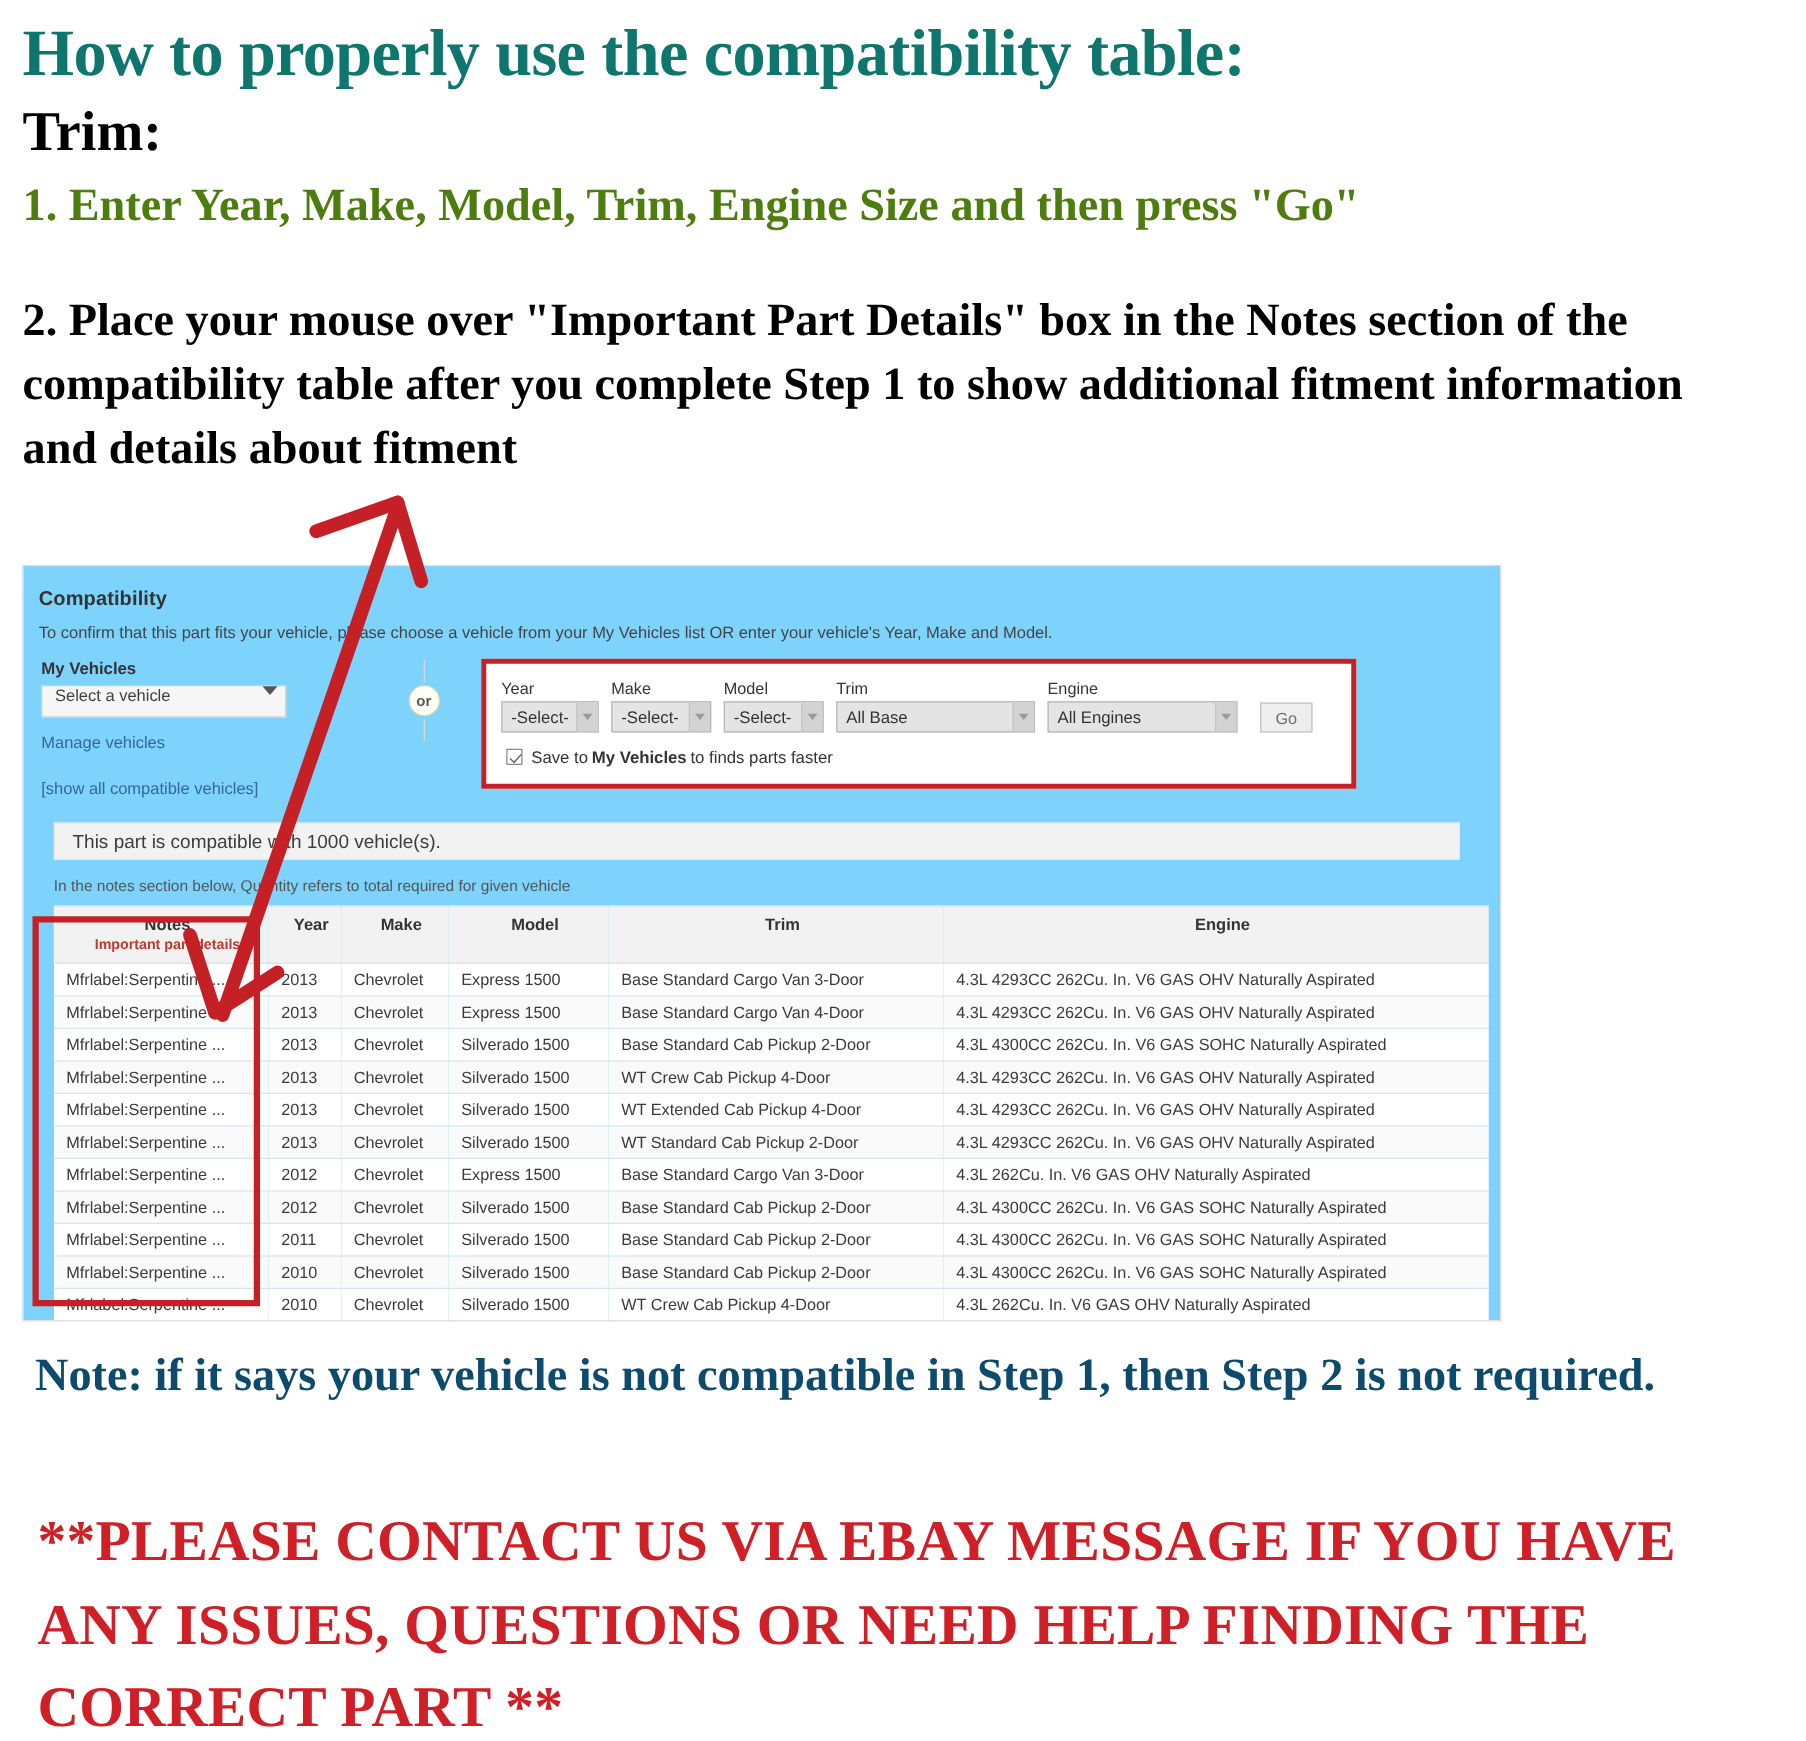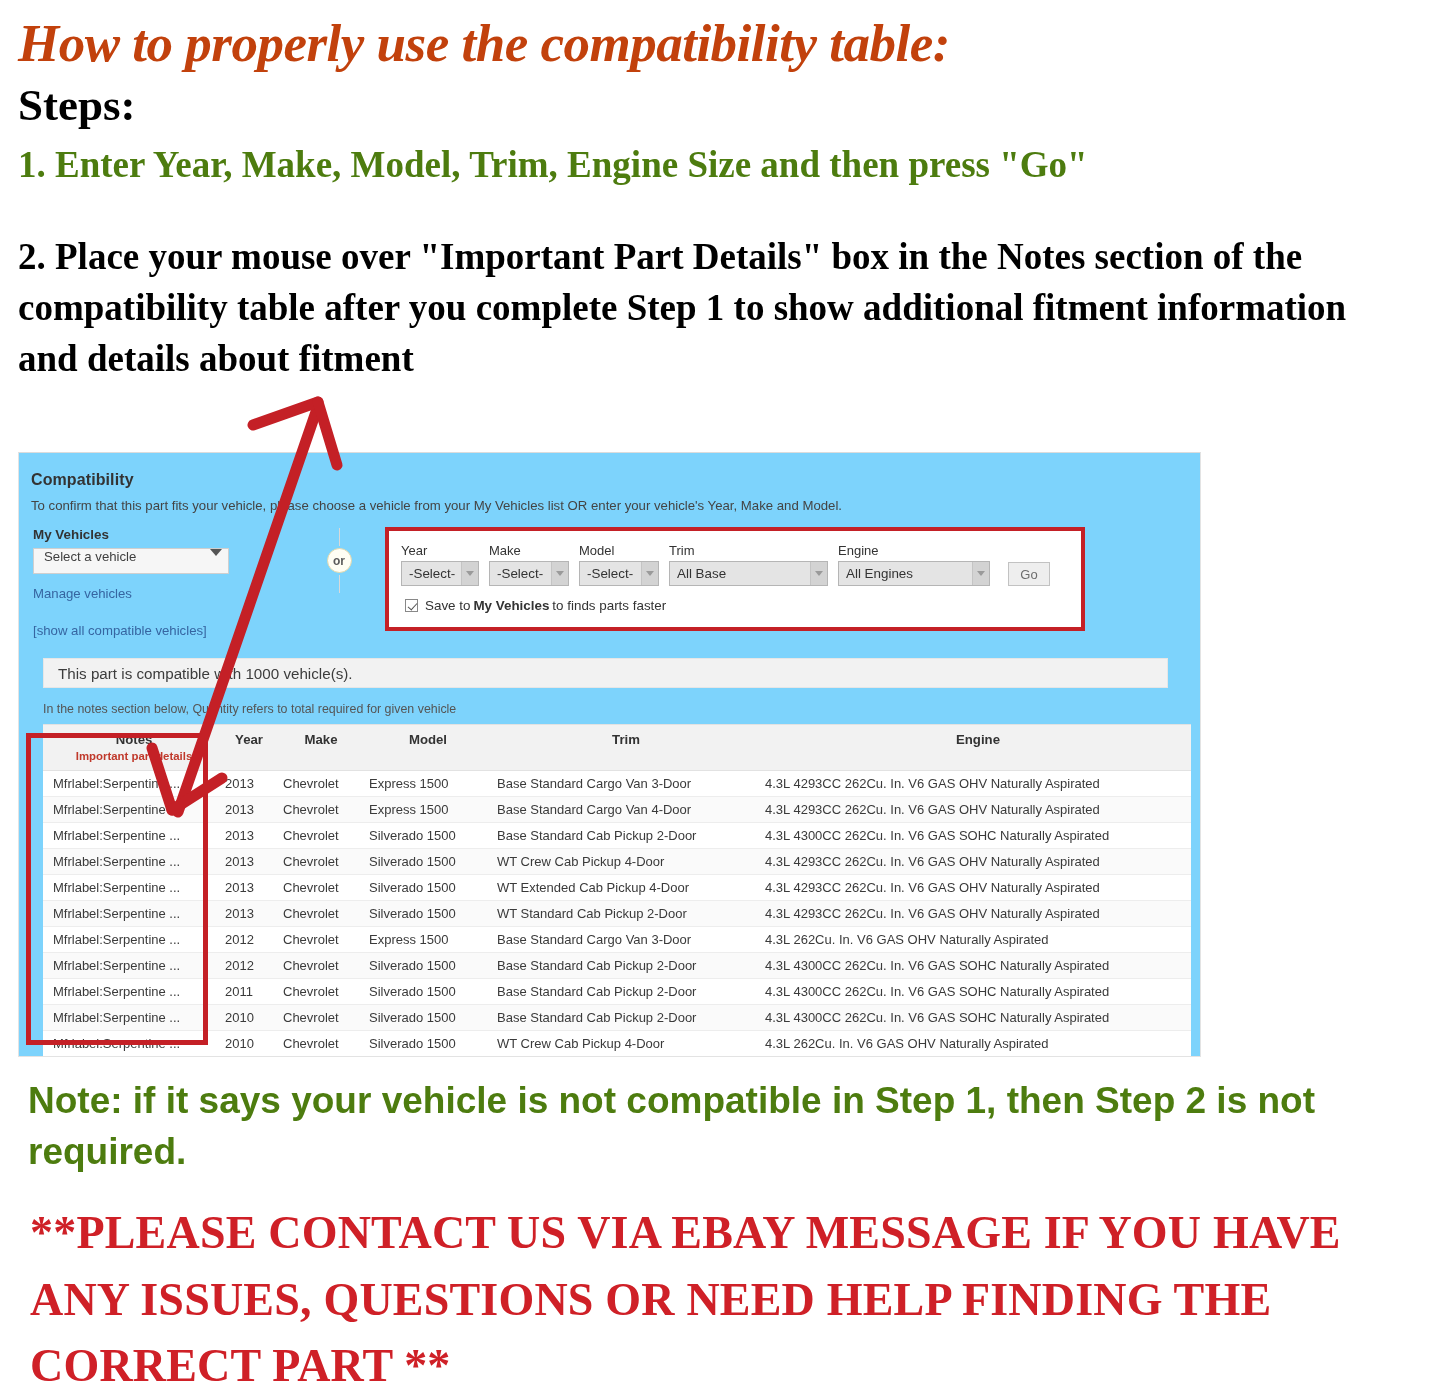--- a/index.html
+++ b/index.html
@@ -17,28 +17,27 @@
 
   
   .top-text {
     position: absolute;
     left: 18px;
     top: 0px;
     width: 1360px;
     font-family: "Liberation Serif", serif;
   }
   .headline {
-    color: #c2410c;
+    color: #0f766e;
     font-weight: bold;
     font-size: 53px;
     line-height: 1.12;
     letter-spacing: -0.5px;
     margin: 14px 0 0 0;
     white-space: nowrap;
-    font-style: italic;
   }
   .steps-label {
     color: #000000;
     font-weight: bold;
     font-size: 45px;
     line-height: 1.1;
     margin: 8px 0 0 0;
   }
   .step-line {
     color: #4d7c0f;
@@ -299,45 +298,45 @@
     z-index: 9;
     pointer-events: none;
   }
 
   
   .note-text {
     position: absolute;
     left: 28px;
     top: 1075px;
     width: 1330px;
-    font-family: Liberation Sans, sans-serif;
+    font-family: Liberation Serif, serif;
     font-weight: bold;
     font-size: 37px;
     line-height: 1.38;
-    color: #4d7c0f;
+    color: #0c4a6e;
   }
   .contact-text {
     position: absolute;
     left: 30px;
     top: 1200px;
     width: 1330px;
     font-family: "Liberation Serif", serif;
     font-weight: bold;
     font-size: 46px;
     line-height: 1.45;
     color: #cf2027;
     letter-spacing: 0.2px;
   }
 </style>
 </head>
 <body>
 
 <div class="top-text">
   <div class="headline">How to properly use the compatibility table:</div>
-  <div class="steps-label">Steps:</div>
+  <div class="steps-label">Trim:</div>
   <div class="step-line">1. Enter Year, Make, Model, Trim, Engine Size and then press "Go"</div>
   <div class="step-2">2. Place your mouse over "Important Part Details" box in the Notes section of the compatibility table after you complete Step 1 to show additional fitment information and details about fitment</div>
 </div>
 
 <div class="panel">
   <div class="panel-inner">
 
     <div class="compat-title">Compatibility</div>
     <div class="compat-sub">To confirm that this part fits your vehicle, please choose a vehicle from your My Vehicles list OR enter your vehicle's Year, Make and Model.</div>
 

